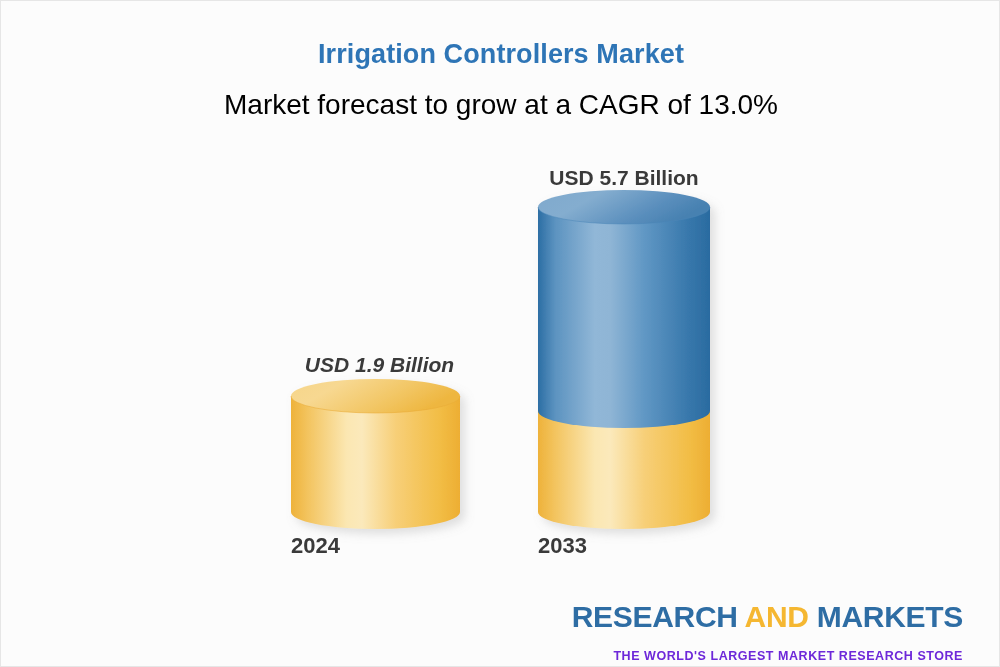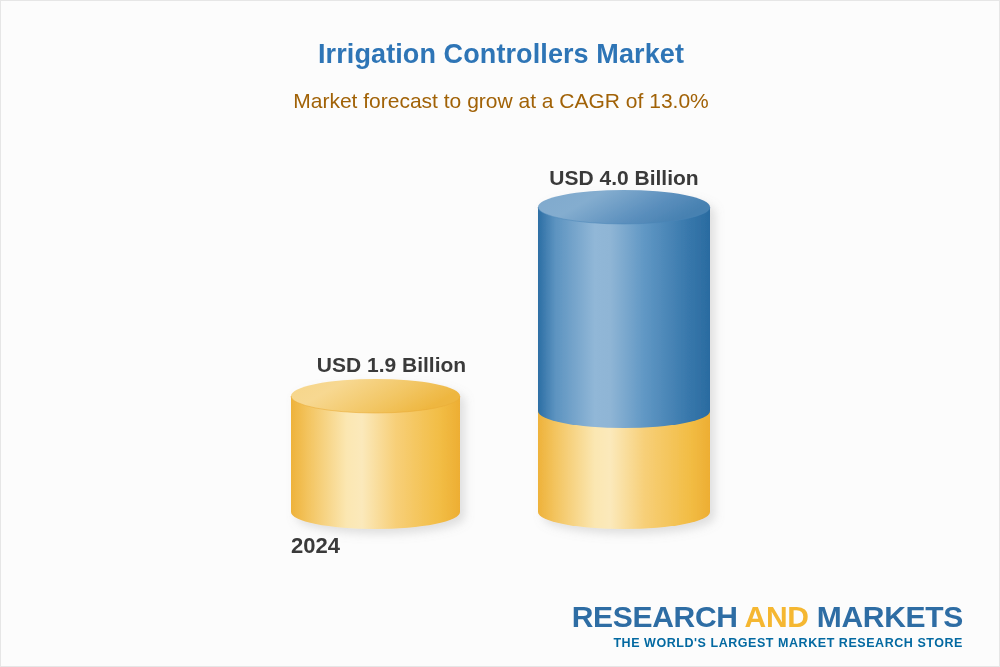--- a/index.html
+++ b/index.html
@@ -32,44 +32,44 @@
     font-weight: bold;
     color: #2e75b6;
     letter-spacing: 0.1px;
   }
   .chart-subtitle {
     position: absolute;
     top: 88px;
     left: 0;
     width: 1000px;
     text-align: center;
-    font-size: 21px;
+    font-size: 28px;
     font-weight: normal;
-    color: #a16207;
+    color: #000000;
   }
 
   
   #plot {
     position: absolute;
     left: 0;
     top: 0;
     width: 1000px;
     height: 667px;
   }
 
   
   .value-label {
     position: absolute;
     font-size: 21px;
     font-weight: bold;
     color: #3a3a3a;
     text-align: center;
     white-space: nowrap;
   }
-  .value-label-2024 { left: 306px; width: 169px; top: 352px; }
+  .value-label-2024 { left: 294px; width: 169px; top: 352px; font-style: italic; }
   .value-label-2033 { left: 537px; width: 172px; top: 165px; }
 
   
   .cat-label {
     position: absolute;
     font-size: 22px;
     font-weight: bold;
     color: #3a3a3a;
     white-space: nowrap;
     top: 532px;
@@ -96,24 +96,24 @@
   }
   .logo-main {
     font-size: 30px;
     font-weight: bold;
     letter-spacing: -0.3px;
     color: #2e6da4;
     white-space: nowrap;
   }
   .logo-and { color: #f5b731; }
   .logo-tagline {
-    margin-top: 5px;
+    margin-top: 18px;
     font-size: 12.5px;
     font-weight: bold;
-    color: #0369a1;
+    color: #6d28d9;
     letter-spacing: 0.55px;
     white-space: nowrap;
   }
 </style>
 </head>
 <body>
 
 <div id="canvas">
 
   <div class="chart-title">Irrigation Controllers Market</div>
@@ -178,24 +178,25 @@
       <path d="M537,206 L537,410 A86,17 0 0 0 709,410 L709,206 Z" fill="url(#gradBlue)"></path>
 
       <ellipse cx="623" cy="206" rx="86" ry="17" fill="url(#gradBlueTop)"></ellipse>
 
       <path d="M537,206 A86,17 0 0 0 709,206" fill="none" stroke="#4a86b8" stroke-width="1" opacity="0.5"></path>
     </g>
   </svg>
 
   <div class="value-label value-label-2024">USD 1.9 Billion</div>
 
-  <div class="value-label value-label-2033">USD 4.0 Billion</div>
+  <div class="value-label value-label-2033">USD 5.7 Billion</div>
 
   <div class="cat-label cat-label-2024">2024</div>
 
+  <div class="cat-label cat-label-2033">2033</div>
 
 
   <div class="logo">
     <div class="logo-main"><span>RESEARCH</span><span class="logo-and"> AND </span><span>MARKETS</span></div>
     <div class="logo-tagline">THE WORLD'S LARGEST MARKET RESEARCH STORE</div>
   </div>
 
 </div>
 
 </body></html>

